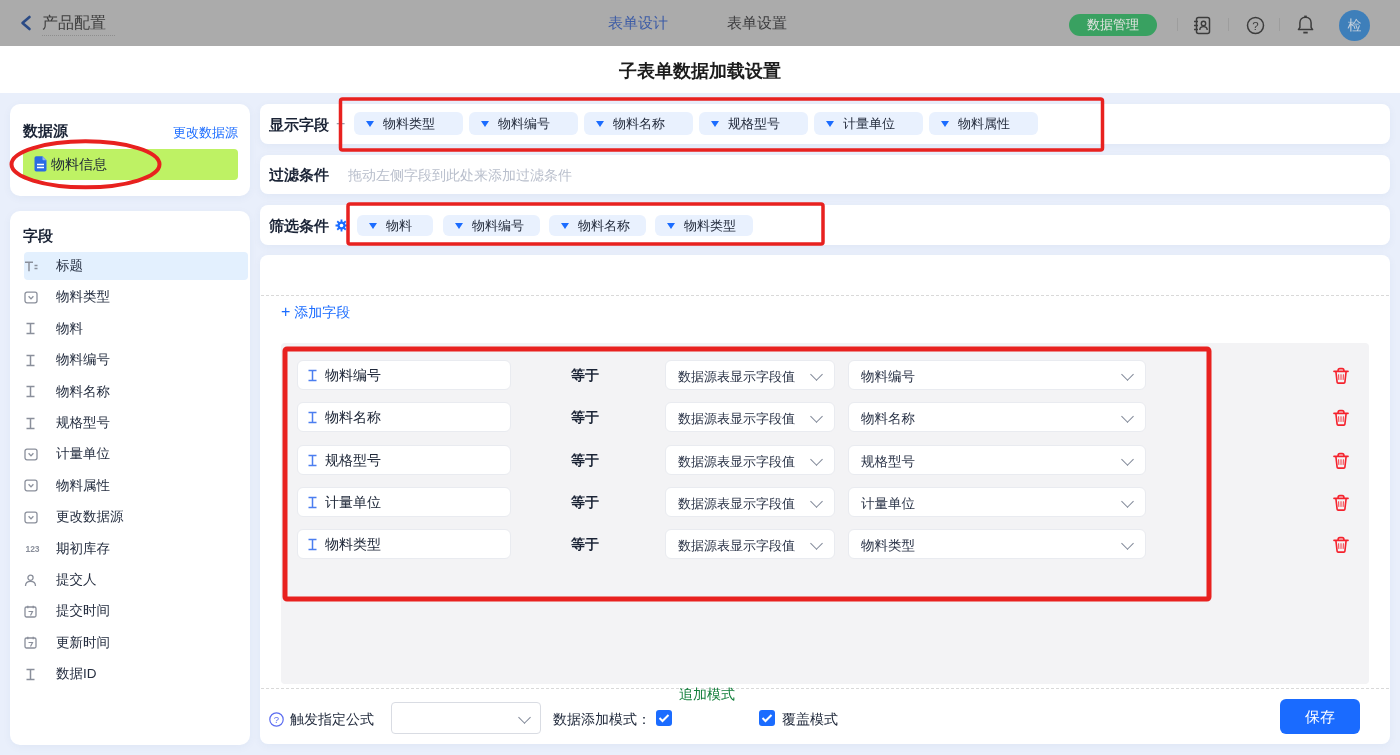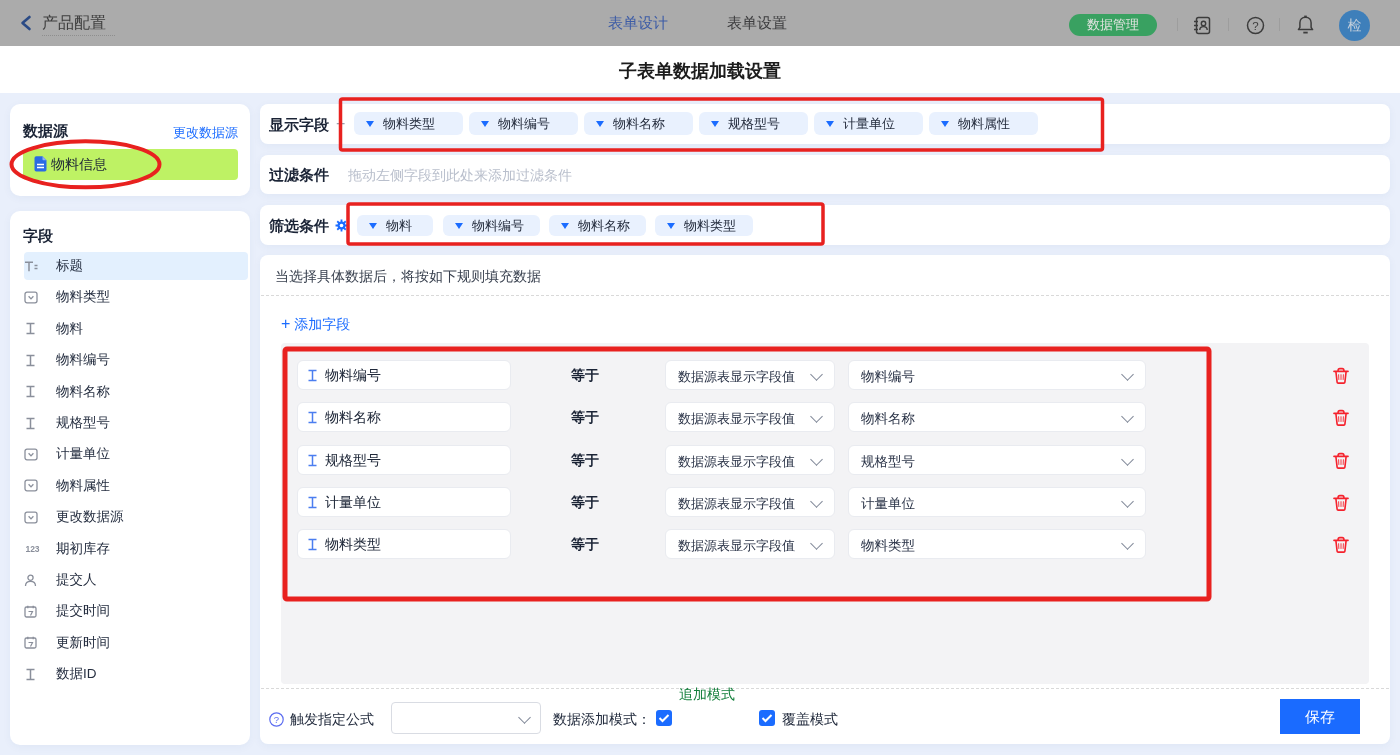--- a/index.html
+++ b/index.html
@@ -253,23 +253,22 @@
       <span class="tri"></span>
       <span class="tx">物料名称</span>
     </div>
  <div class="tag" style="left:395px;top:10px;width:98px;height:21px">
       <span class="tri"></span>
       <span class="tx">物料类型</span>
     </div>
 </div>
 
 <div class="rcard" style="left:260px;top:255px;width:1130px;height:489px">
- <div class="abs" style="left:15px;top:13px;font-size:14px;color:#39414f">当选择具体数据后，将按如下规则填充数据</div>
  <div class="abs" style="left:1px;top:40px;width:1128px;border-top:1px dashed #d9d9d9"></div>
- <div class="abs" style="left:21px;top:60px;font-size:14px;color:#1b6cff"><span style="font-size:16px">+</span>&nbsp;添加字段</div>
+ <div class="abs" style="left:21px;top:48px;font-size:14px;color:#1b6cff"><span style="font-size:16px">+</span>&nbsp;添加字段</div>
  <div class="abs" style="left:21px;top:88px;width:1088px;height:341px;background:#f3f3f5;border-radius:4px"></div>
  <div class="whitebox" style="left:37px;top:105px;width:214px;height:30px">
   <svg class="abs" style="left:8px;top:8px" width="13" height="13" viewBox="0 0 13 13">
         <path d="M2.5 1.5 h8 M6.5 1.5 v10 M2.5 11.5 h8" stroke="#4b7ef0" stroke-width="1.5"></path>
       </svg>
   <div class="abs" style="left:27px;top:6px;font-size:14px;color:#20293a">物料编号</div>
  </div>
  <div class="abs" style="left:311px;top:112px;font-size:14px;font-weight:bold;color:#1b2436">等于</div>
  <div class="whitebox" style="left:405px;top:105px;width:170px;height:30px">
   <div class="abs" style="left:12px;top:7px;font-size:13px;color:#2a3347">数据源表显示字段值</div>
@@ -385,21 +384,21 @@
         <path d="M3.5 8 l3 3 l6-6" fill="none" stroke="#fff" stroke-width="2"></path>
       </svg>
     </div>
  <div class="abs" style="left:419px;top:431px;font-size:14px;color:#15803d">追加模式</div>
  <div class="abs" style="left:499px;top:455px;width:16px;height:16px;background:#1b6cff;border-radius:3px">
       <svg width="16" height="16" viewBox="0 0 16 16">
         <path d="M3.5 8 l3 3 l6-6" fill="none" stroke="#fff" stroke-width="2"></path>
       </svg>
     </div>
  <div class="abs" style="left:522px;top:456px;font-size:14px;color:#222b3d">覆盖模式</div>
- <div class="abs" style="left:1020px;top:444px;width:80px;height:35px;background:#1a6bff;border-radius:0;color:#fff;font-size:15px;text-align:center;line-height:35px">保存</div>
+ <div class="abs" style="left:1020px;top:444px;width:80px;height:35px;background:#1a6bff;border-radius:6px;color:#fff;font-size:15px;text-align:center;line-height:35px">保存</div>
 </div>
 
 <svg class="abs" style="left:0;top:0;pointer-events:none" width="1400" height="755" viewBox="0 0 1400 755">
  <ellipse cx="85.5" cy="164.3" rx="74" ry="23" fill="none" stroke="#e8211f" stroke-width="4"></ellipse>
  <rect x="340.5" y="99" width="762" height="51" rx="2" fill="none" stroke="#e8211f" stroke-width="3.5"></rect>
  <rect x="348" y="204" width="475" height="40" rx="2" fill="none" stroke="#e8211f" stroke-width="3.5"></rect>
  <rect x="285" y="349" width="924" height="250" rx="2" fill="none" stroke="#e8211f" stroke-width="5"></rect>
 </svg>
 
 </body></html>

